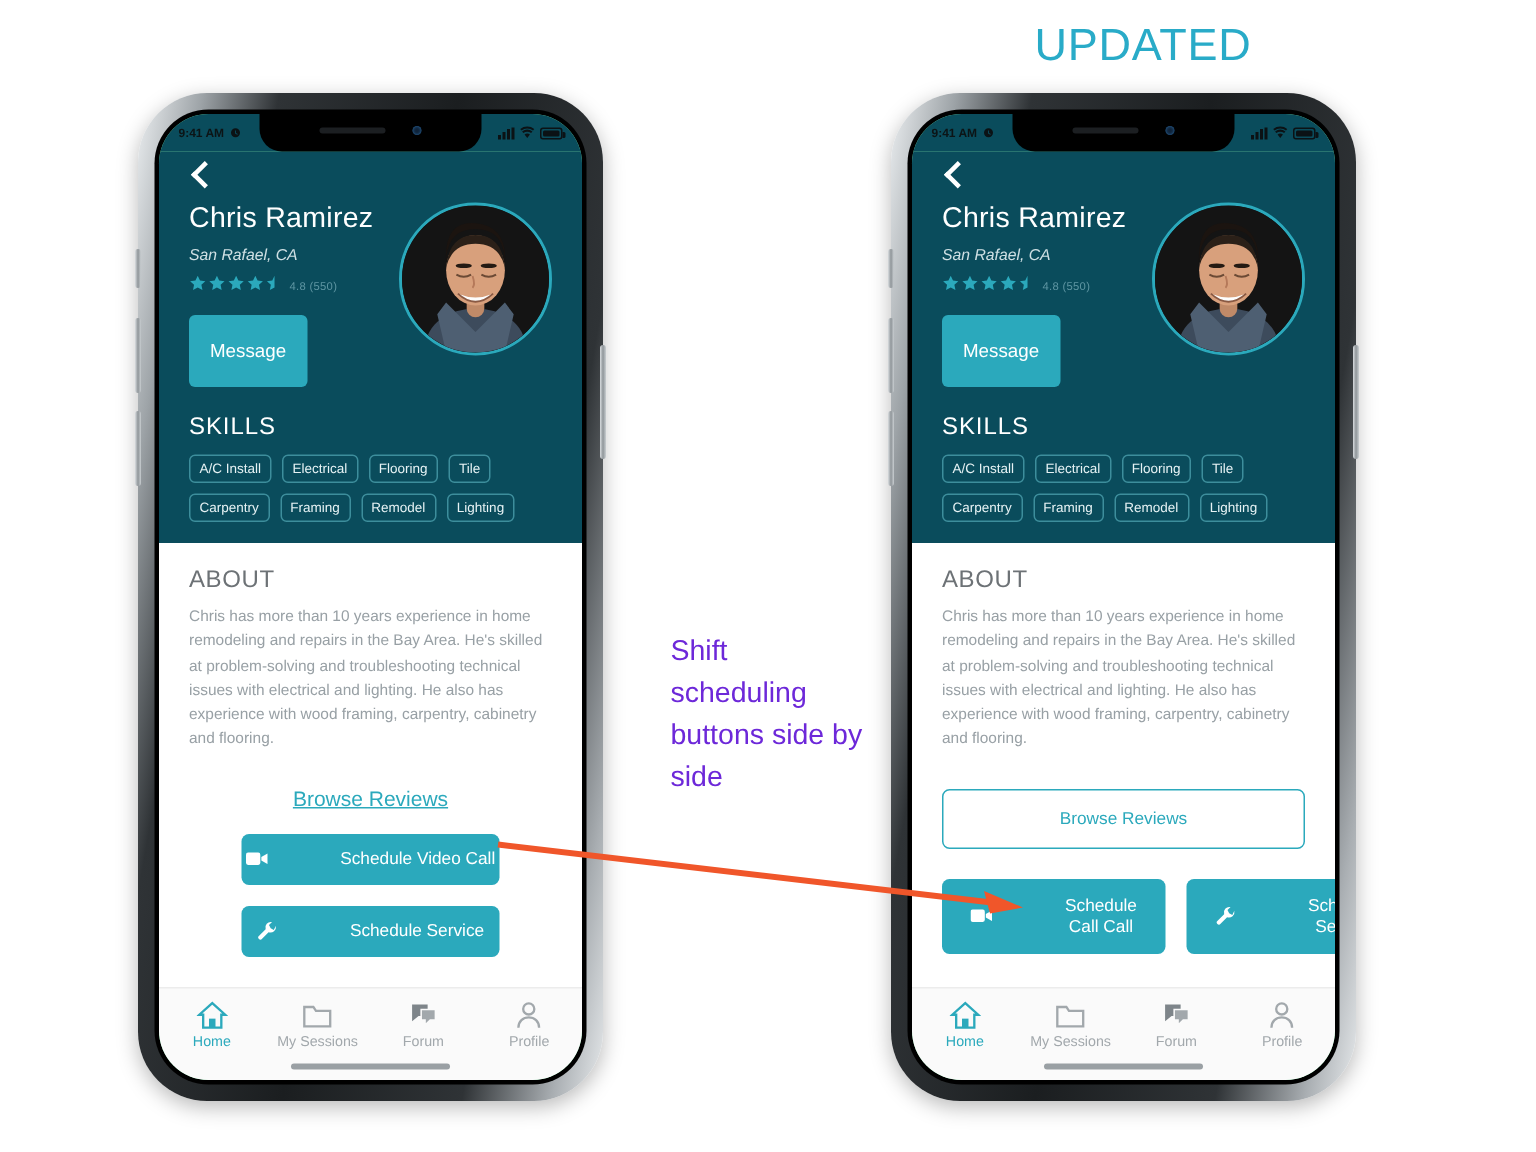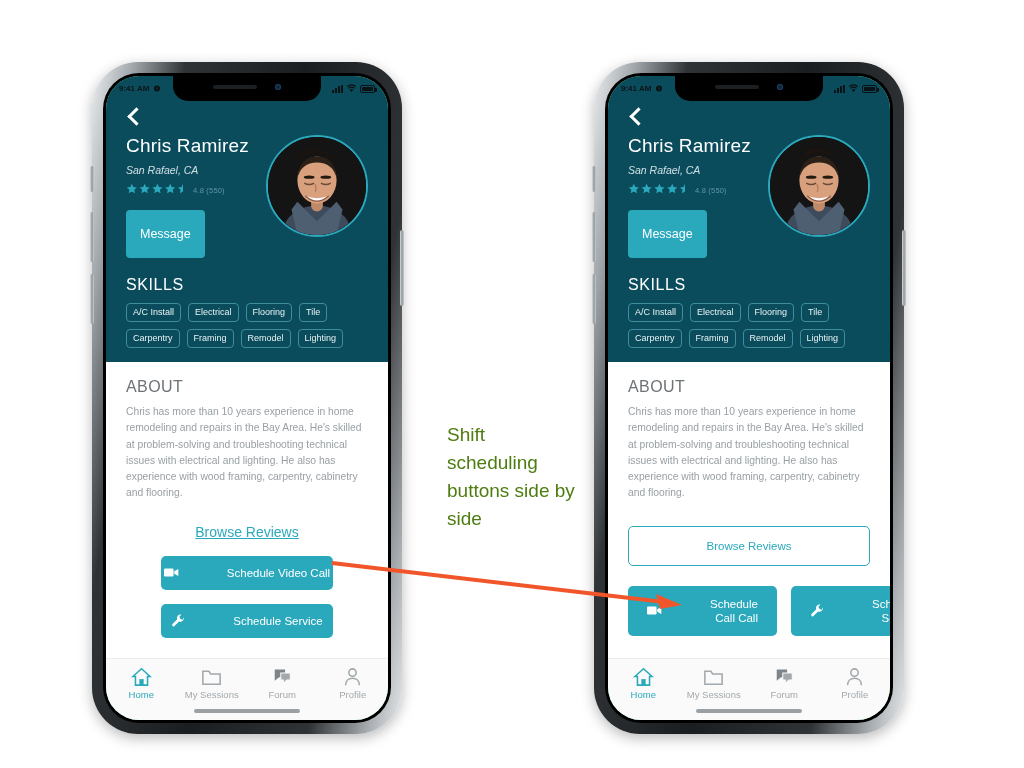--- a/index.html
+++ b/index.html
@@ -158,21 +158,21 @@
   .act-btn {
     background: #2BA9BC; color: #fff; border: none; border-radius: 5px;
     font-size: 11.5px; font-family: "Liberation Sans", sans-serif;
     display: flex; align-items: center; justify-content: center; gap: 8px;
     cursor: pointer; line-height: 1.25;
   }
   .stack { margin-top: 16px; display: flex; flex-direction: column; align-items: center; gap: 14px; }
   .stack .act-btn { width: 172px; padding: 10px 0; }
   .sxs { margin-top: 20px; display: flex; gap: 14px; }
   .sxs .act-btn { flex: 1; padding: 11px 19px; }
-  .act-label { text-align: right; margin-left: 40px; }
+  .act-label { text-align: center; margin-left: 40px; }
 
   .ico { flex: 0 0 auto; display:flex; align-items:center; }
   .ico svg { display:block; }
 
   
   .tabbar {
     flex: 0 0 auto;
     height: 62px;
     background: #fafafa;
     border-top: 1px solid #ececec;
@@ -181,29 +181,30 @@
   }
   .tab { display: flex; flex-direction: column; align-items: center; gap: 3px; cursor: pointer; width: 62px; }
   .tab .tl { font-size: 9.5px; color: #a2a8ac; }
   .tab.active .tl { color: #2BA9BC; }
   .home-ind { position:absolute; bottom:7px; left:50%; transform:translateX(-50%);
               width:106px; height:4px; border-radius:3px; background:#9aa0a4; }
 
   
   .note {
     position: absolute; left: 447px; top: 421px; width: 132px;
-    color: #4d7c0f; font-size: 19px; line-height: 1.48;
+    color: #6d28d9; font-size: 19px; line-height: 1.48;
   }
   .arrow-svg { position: absolute; left: 330px; top: 555px; }
 </style>
 </head>
 <body>
 
 <div class="stage">
 
+  <div class="col-title" id="title-updated">UPDATED</div>
 
   <div class="phone" id="phone-original">
     <div class="btn-side btn-silent"></div>
     <div class="btn-side btn-volup"></div>
     <div class="btn-side btn-voldn"></div>
     <div class="btn-side btn-power"></div>
 
     <div class="phone-inner">
       <div class="screen">
 

